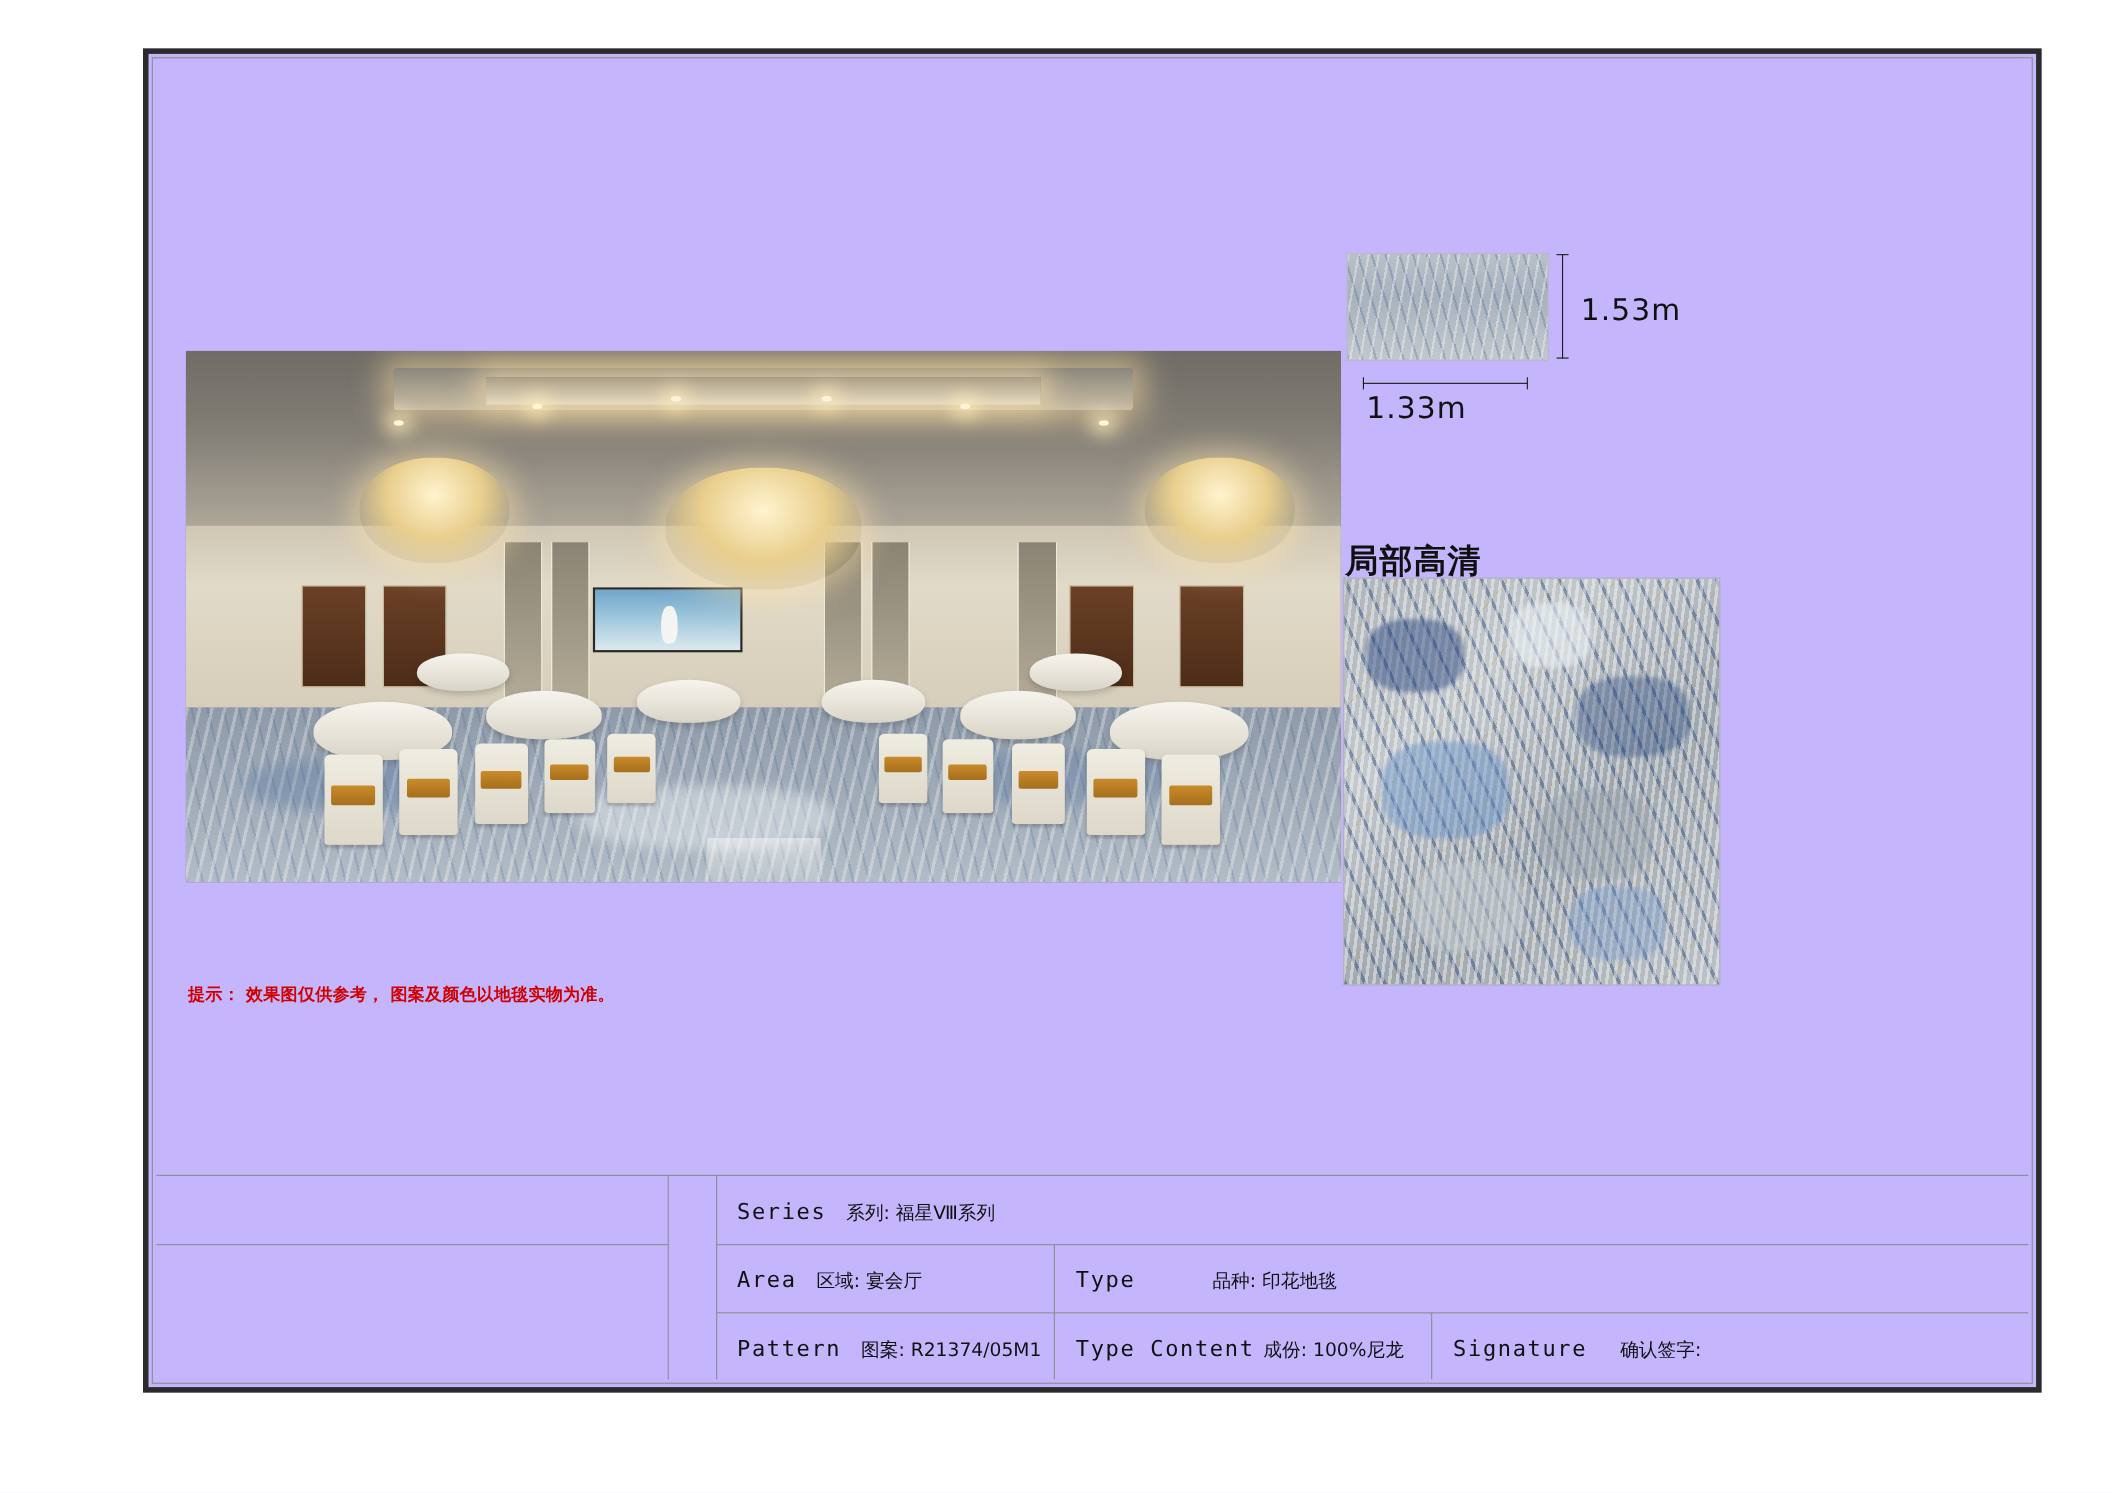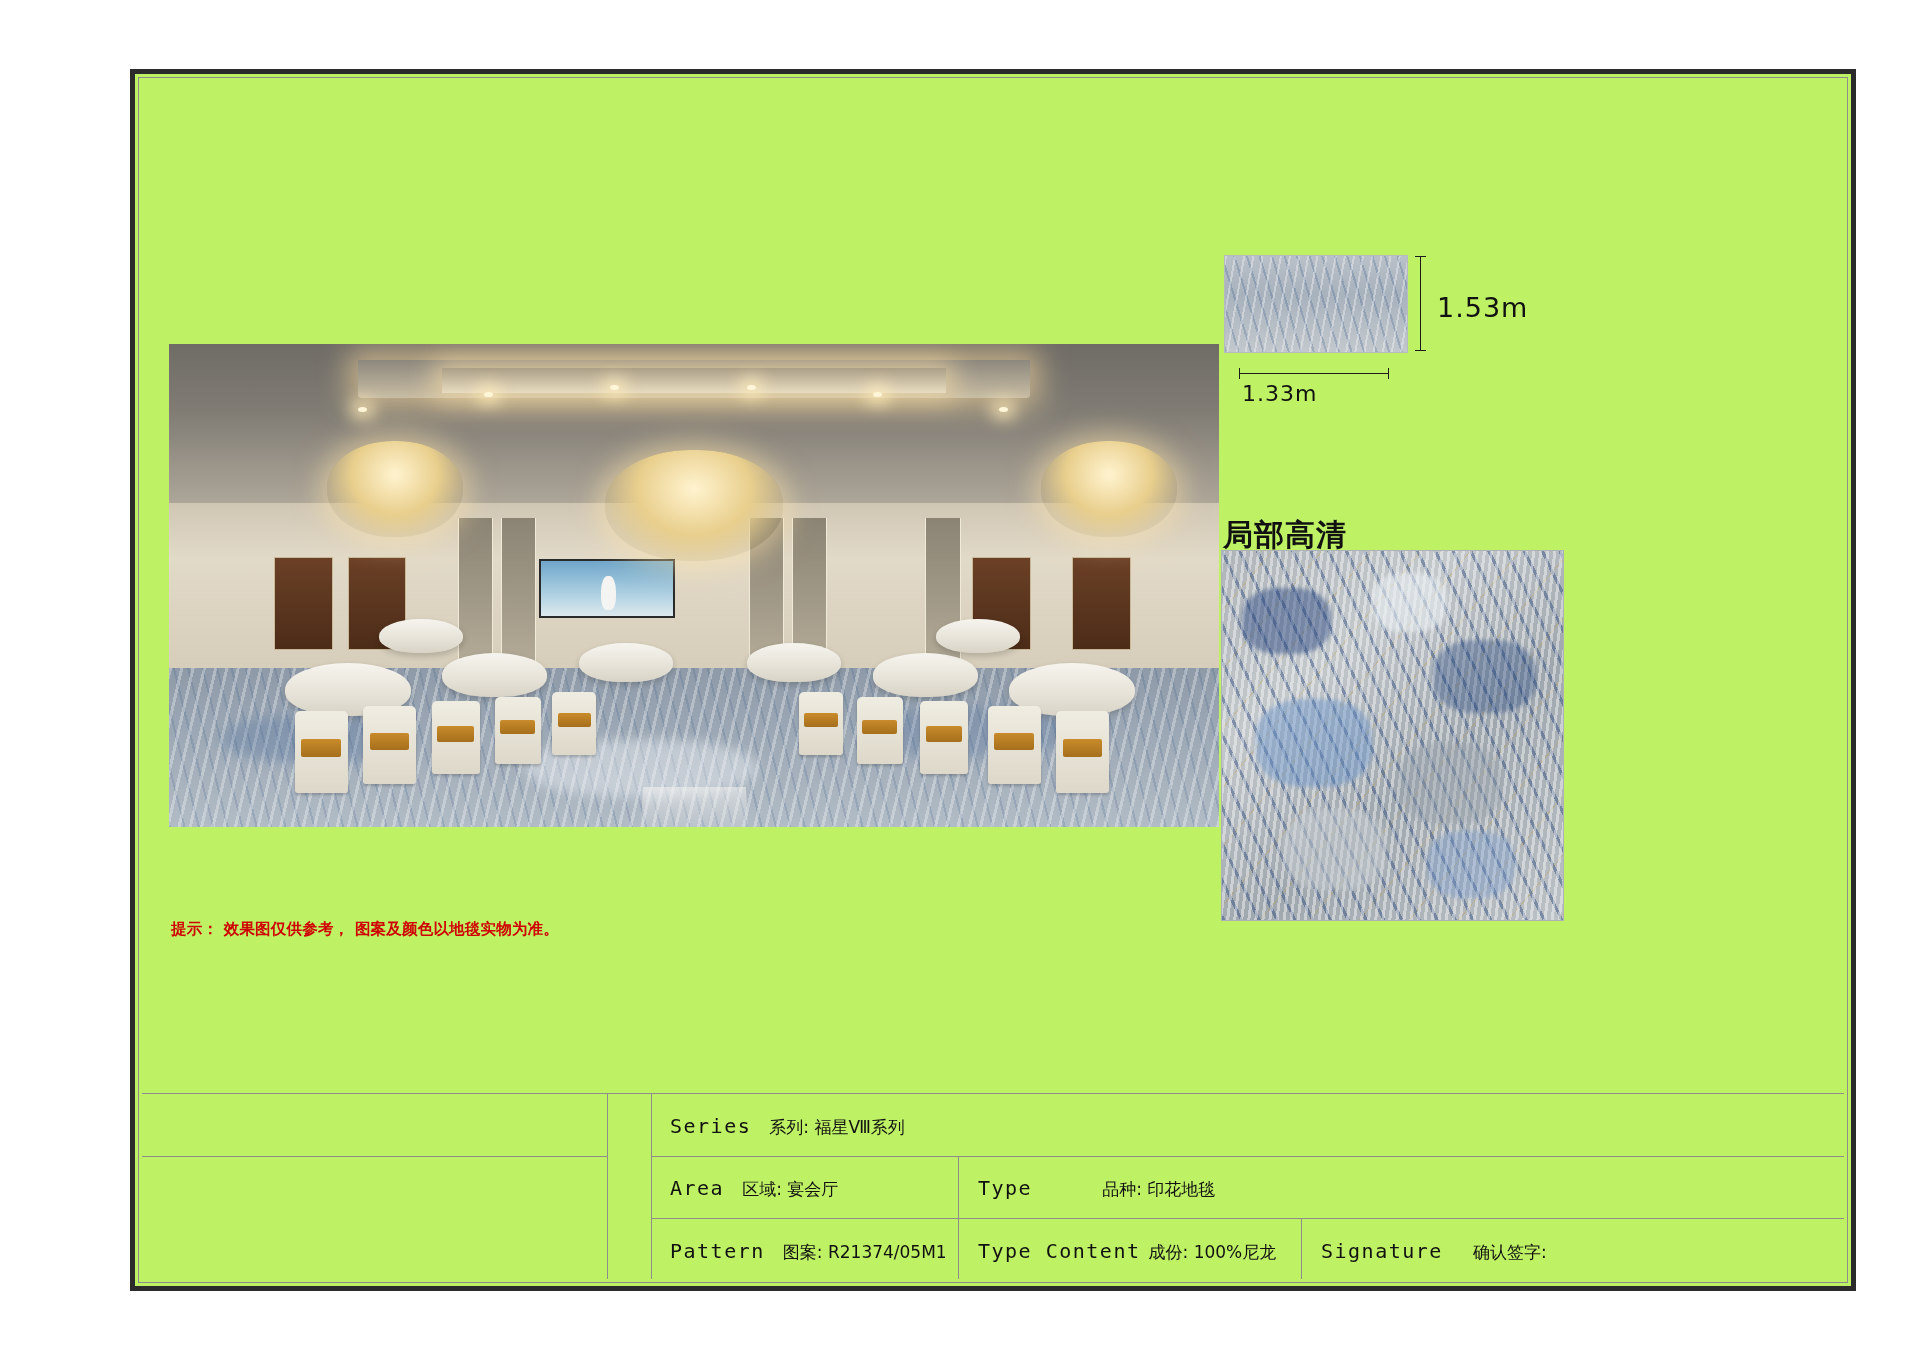--- a/index.html
+++ b/index.html
@@ -9,25 +9,25 @@
   }
   body {
     width: 1920px;
     height: 1357px;
     font-family: "Liberation Sans", sans-serif;
     overflow: hidden;
   }
   .sheet {
     position: absolute;
     left: 130px;
-    top: 69px;
+    top: 44px;
     width: 1726px;
     height: 1222px;
     border: 5px solid #2b2b2b;
-    background: #bef264;
+    background: #c4b5fd;
     box-sizing: border-box;
   }
   .sheet-inner {
     position: absolute;
     left: 3px;
     top: 3px;
     right: 3px;
     bottom: 3px;
     border: 1px solid #8d8d8d;
     box-sizing: border-box;
@@ -227,21 +227,21 @@
     width: 1px;
     height: 11px;
     background: #1c1c1c;
   }
   .dim-h::before { left: 0; }
   .dim-h::after { right: 0; }
   .dim-h-label {
     position: absolute;
     left: 1103px;
     top: 303px;
-    font-size: 22px;
+    font-size: 27px;
     font-family: "DejaVu Sans", sans-serif;
     color: #111;
     letter-spacing: 1px;
   }
 
   .hd-title {
     position: absolute;
     left: 1084px;
     top: 437px;
     font-size: 30px;

